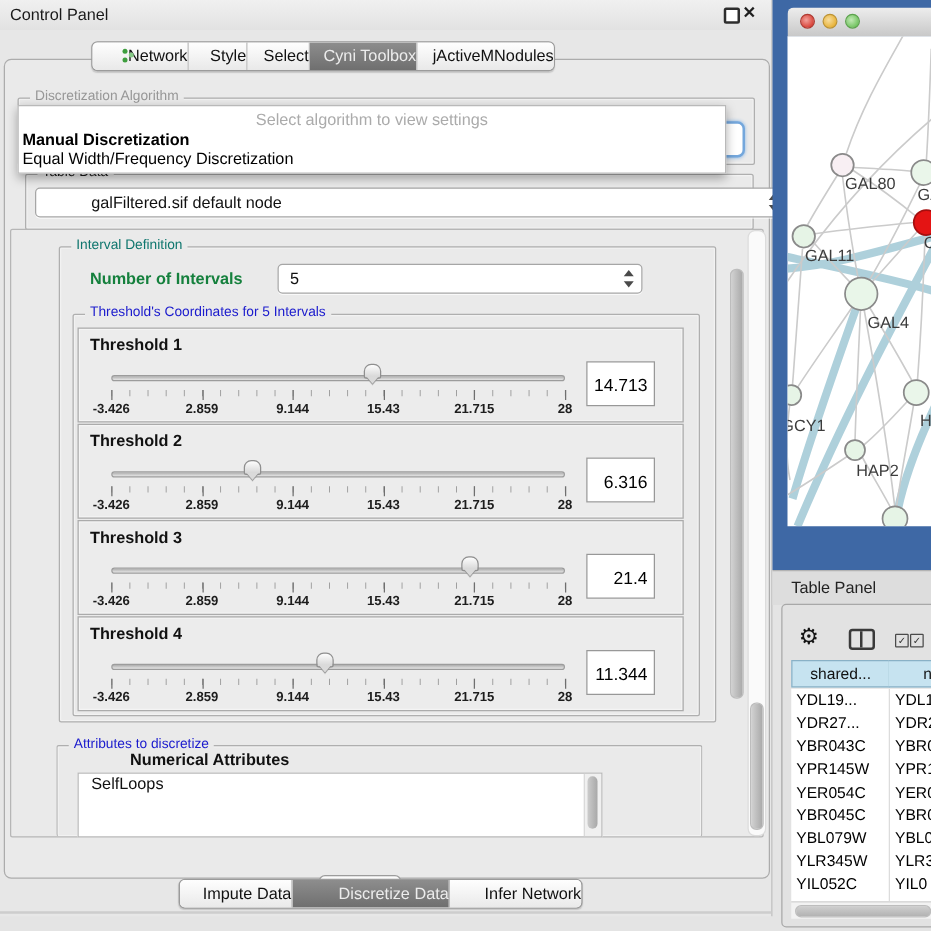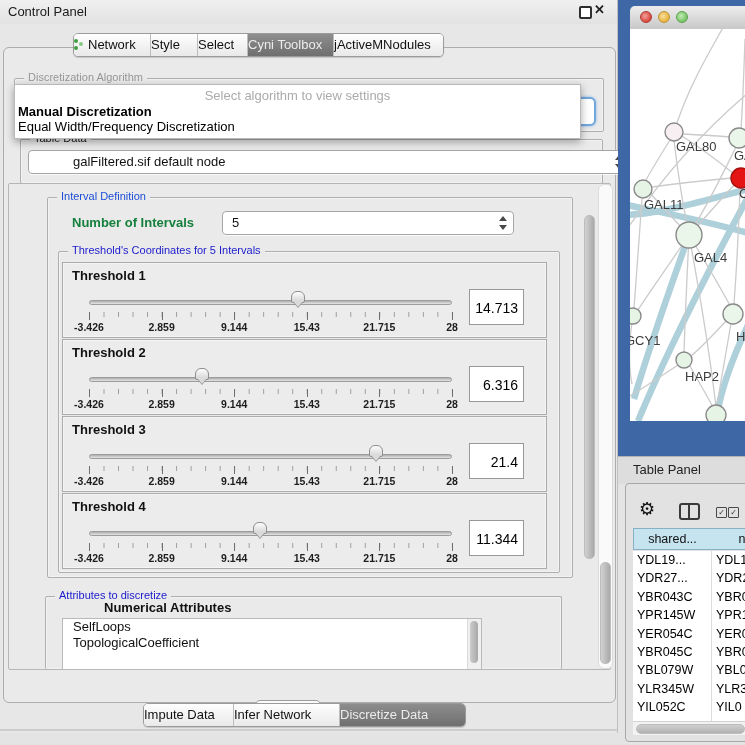--- a/index.html
+++ b/index.html
@@ -14,21 +14,21 @@
   .cp-title{left:8px;top:4px;font-size:13px;color:#1A1A1A;}
   .float-btn{left:579px;top:6px;width:9px;height:9px;border:2px solid #2E2E2E;border-radius:2px;background:#fff;}
   .close-btn{left:594px;top:2px;font-size:13px;font-weight:bold;color:#1F1F1F;}
 
   .cp-content{left:3px;top:47px;width:611px;height:654px;background:#EAEAEA;
     border:1px solid #ACACAC;border-radius:6px;}
 
   
   .seg-bar{display:flex;height:22px;background:#FDFDFD;border:1px solid #9B9B9B;
     border-radius:5px;overflow:hidden;box-shadow:0 1px 1px rgba(0,0,0,.15);}
-  .seg{font-size:13px;line-height:22px;text-align:left;color:#111;
+  .seg{font-size:13px;line-height:22px;text-align:right;color:#111;
     background:linear-gradient(#FEFEFE,#E9E9E9);border-left:1px solid #BDBDBD;white-space:nowrap;}
   .seg:first-child{border-left:none;}
   .seg.sel{background:linear-gradient(#8D8D8D,#6F6F6F);color:#ECECEC;}
   .top-tabs{left:73px;top:33px;}
   .bottom-tabs{left:143px;top:703px;}
   .net-icon{display:inline-block;width:10px;height:12px;position:relative;top:2px;margin-right:4px;}
   .net-icon i{position:absolute;width:4px;height:4px;border-radius:50%;background:#3E9E3E;
     box-shadow:0 7px 0 #3E9E3E,5px 3px 0 #85C985;}
 
   
@@ -155,21 +155,21 @@
     <span class="legend" style="color:#1A1A1A;">Table Data</span>
   </div>
   <div class="abs combo" style="left:28px;top:150px;width:556px;padding-left:44px;">
     <span>galFiltered.sif default node</span>
     <span class="stepper"></span>
   </div>
 
   <div class="abs scrollpane"></div>
 
   <div class="abs group" style="left:47px;top:197px;width:524px;height:379px;">
-    <span class="legend" style="color:#1d4ed8;">Interval Definition</span>
+    <span class="legend" style="color:#0f766e;">Interval Definition</span>
   </div>
   <div class="abs" style="left:72px;top:215px;font-size:13px;font-weight:bold;color:#15803d;">Number of Intervals</div>
   <div class="abs combo" style="left:222px;top:211px;width:281px;">
     <span>5</span>
     <span class="stepper"></span>
   </div>
 
   <div class="abs group" style="left:58px;top:251px;width:500px;height:320px;">
     <span class="legend" style="color:#1A1ACD;">Threshold's Coordinates for 5 Intervals</span>
   </div>
@@ -269,36 +269,35 @@
     </div>
     <div class="valbox">11.344</div>
   </div>
 
   <div class="abs group" style="left:45px;top:596px;width:515px;height:72px;border-bottom:none;">
     <span class="legend" style="color:#1A1ACD;">Attributes to discretize</span>
   </div>
   <div class="abs" style="left:62px;top:600px;font-size:13px;font-weight:bold;color:#111;padding-left:42px;">Numerical Attributes</div>
   <div class="abs attr-list">
     <div class="attr-item">SelfLoops</div>
-    <div class="attr-item">TopologicalCoefficient</div>
     <div class="list-sb">
         <i></i>
       </div>
   </div>
 
   <div class="abs vthumb" style="left:584px;top:215px;width:9px;height:342px;"></div>
   <div class="abs vtrack" style="left:598px;top:184px;width:13px;height:483px;"></div>
   <div class="abs vthumb" style="left:600px;top:562px;width:9px;height:100px;"></div>
 
   <div class="abs apply-btn">Apply</div>
 
   <div class="abs seg-bar bottom-tabs" style="z-index:20;">
     <div class="seg" style="width:89px;">Impute Data</div>
+    <div class="seg sel" style="width:125px;">Discretize Data</div>
     <div class="seg" style="width:105px;">Infer Network</div>
-    <div class="seg sel" style="width:125px;">Discretize Data</div>
   </div>
   <div class="abs cp-bottom-line"></div>
 
   <div class="abs net-frame"></div>
   <div class="abs net-titlebar">
     <span class="light l-red"></span>
     <span class="light l-yel"></span>
     <span class="light l-grn"></span>
   </div>
   <div class="abs net-canvas">

